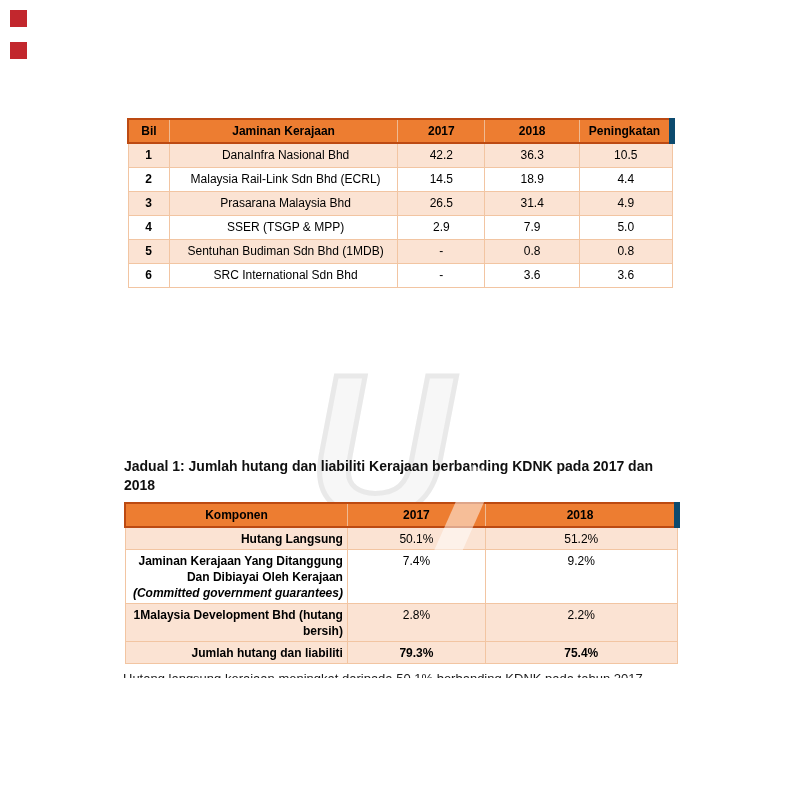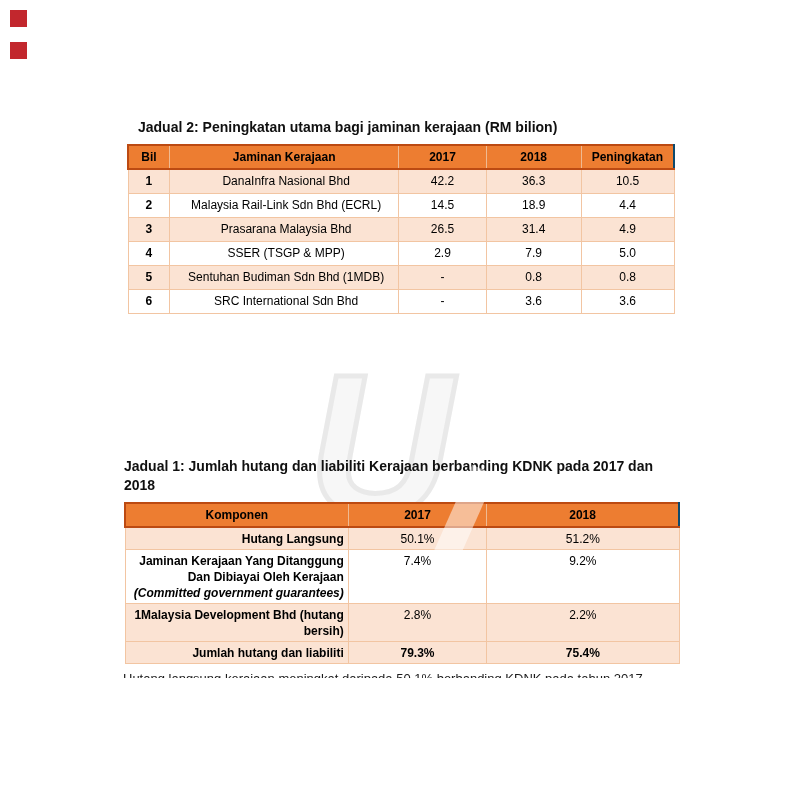--- a/index.html
+++ b/index.html
@@ -30,21 +30,21 @@
   .table-title{font-size:14px;font-weight:bold;line-height:19px;margin:0 0 7px 0;color:#101010;}
   #section-jadual2 .table-title{margin-left:11px;}
 
   table{border-collapse:collapse;width:100%;table-layout:fixed;font-size:12px;}
   th{
     background:#ed7d31;font-weight:bold;padding:4px 0;text-align:center;
     border:1px solid #efba92;
     border-top:2px solid #bc4a12;border-bottom:2px solid #bc4a12;
   }
   th:first-child{border-left:2px solid #bc4a12;}
-  th:last-child{border-right:2px solid #0c4a6e;}
+  th:last-child{border-right:6px solid #0c4a6e;}
   td{border:1px solid #f2c5a2;padding:3px 4px 2px 4px;text-align:center;vertical-align:top;line-height:16px;}
   tr.peach{background:#fbe3d3;}
   tr.white{background:#ffffff;}
 
   #table2 td{height:18px;}
   #table2 td.c0{font-weight:bold;}
   #table2 td.c1{text-align:center;padding-left:8px;}
 
   #table1 td.label{text-align:right;font-weight:bold;padding-left:6px;}
   #table1 td .italic-line{font-style:italic;}
@@ -57,21 +57,20 @@
 </style>
 </head>
 <body>
 
 <div class="red-square" id="red-square-1"></div>
 <div class="red-square" id="red-square-2"></div>
 
 <div class="watermark">U</div>
 
 <div class="section" id="section-jadual2">
-  <h2 class="table-title">Jadual 2: Peningkatan utama bagi jaminan kerajaan (RM bilion)</h2>
   <table id="table2">
     <colgroup>
       <col style="width:7.6%">
         <col style="width:42%">
         <col style="width:16%">
         <col style="width:17.4%">
         <col style="width:17%">
     </colgroup>
     <thead>
         <tr id="t2-head">

